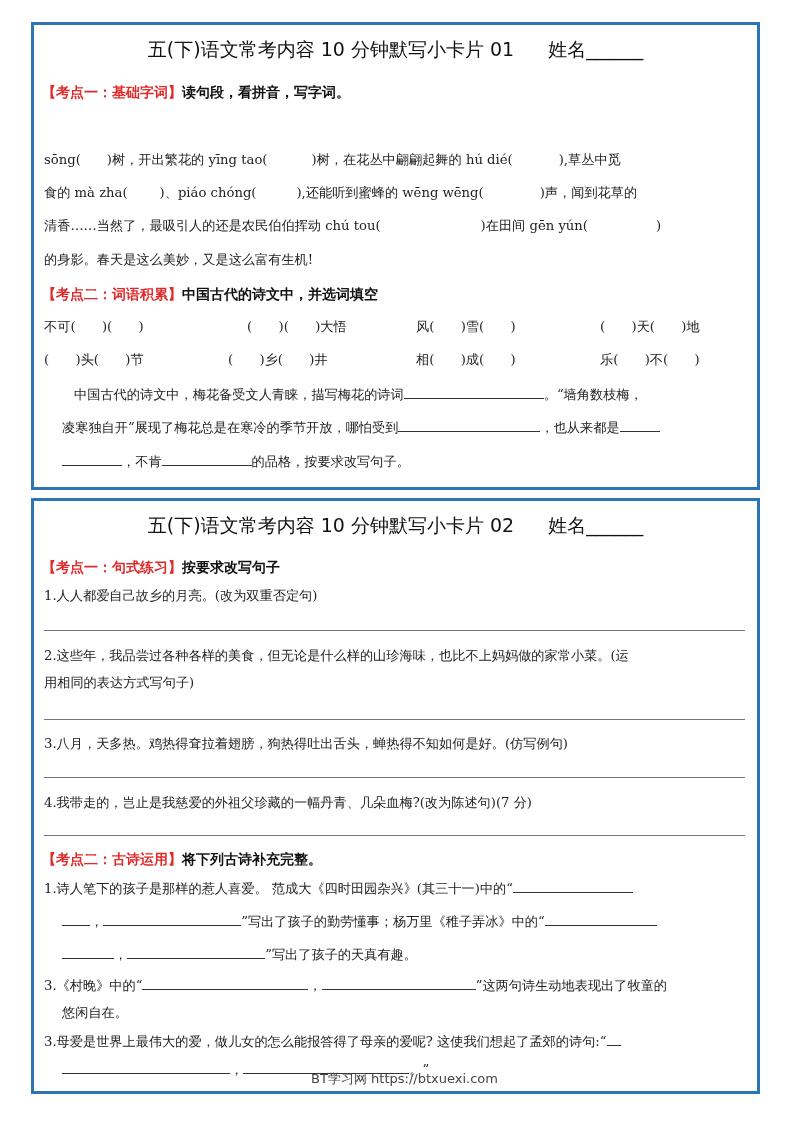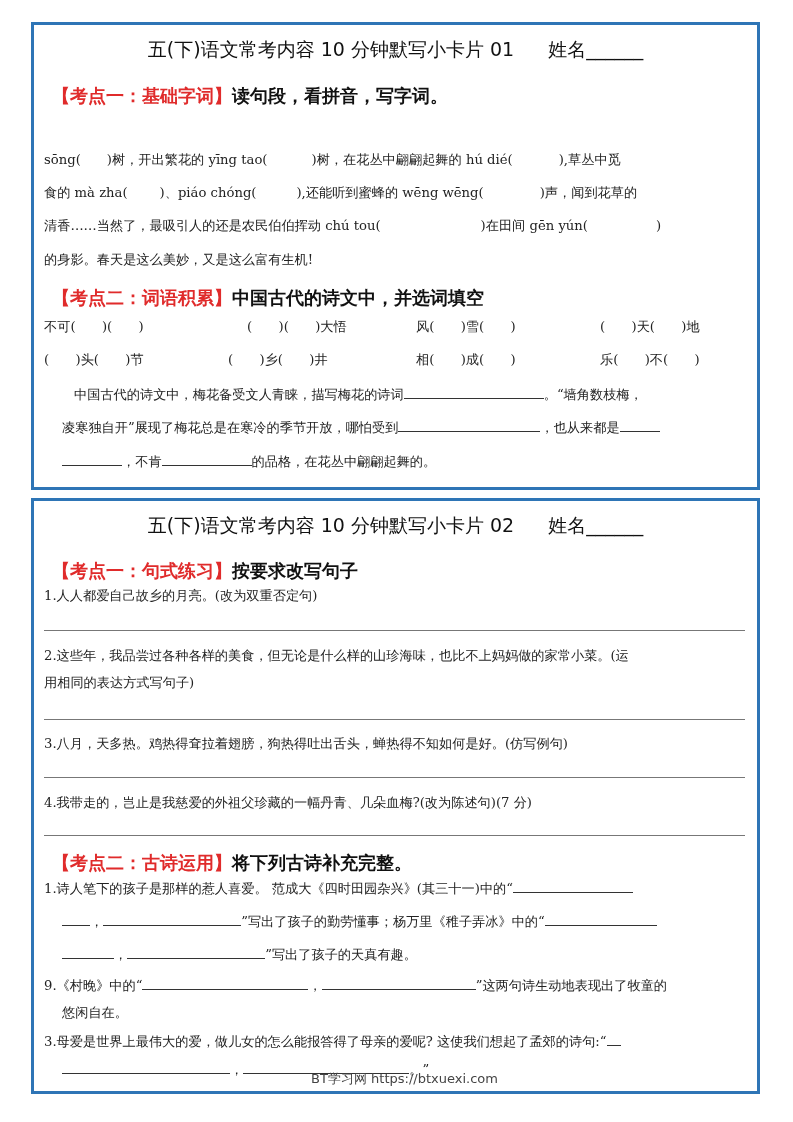--- a/index.html
+++ b/index.html
@@ -12,22 +12,22 @@
     background: #fff;
   }
   #card1 { top: 22px; height: 468px; }
   #card2 { top: 498px; height: 596px; }
   .title {
     position: absolute; left: 0; right: 0; text-align: center;
     font-family: "DejaVu Sans", "Liberation Sans", sans-serif; font-size: 19px; color: #111;
   }
   .title .name { margin-left: 34px; }
   .sec {
-    position: absolute; left: 18px; font-family: "DejaVu Sans", "Liberation Sans", sans-serif;
-    font-size: 18px; font-weight: bold; color: #111; white-space: nowrap;
+    position: absolute; left: 8px; font-family: "DejaVu Sans", "Liberation Sans", sans-serif;
+    font-size: 14px; font-weight: bold; color: #111; white-space: nowrap;
   }
   .sec .tag { color: #e02b2b; }
   .line {
     position: absolute; left: 10px; right: 10px; font-size: 13.2px; white-space: nowrap; color: #222;
     line-height: 20px;
   }
   .indent { padding-left: 30px; }
   .indent2 { padding-left: 18px; }
   .ans {
     position: absolute; left: 10px; right: 12px; height: 0; border-top: 1.5px solid #777;
@@ -79,21 +79,21 @@
   <div class="row" style="top:325px; left:382px;">相(　　)成(　　)</div>
   <div class="row" style="top:325px; left:566px;">乐(　　)不(　　)</div>
 
   <div class="line indent" style="top:359px;">
     <span>中国古代的诗文中，梅花备受文人青睐，描写梅花的诗词</span><span class="blank" style="width:140px"></span><span>。“墙角数枝梅，</span>
   </div>
   <div class="line indent2" style="top:392px;">
     <span>凌寒独自开”展现了梅花总是在寒冷的季节开放，哪怕受到</span><span class="blank" style="width:142px"></span><span>，也从来都是</span><span class="blank" style="width:40px"></span>
   </div>
   <div class="line indent2" style="top:426px;">
-    <span class="blank" style="width:60px"></span><span>，不肯</span><span class="blank" style="width:90px"></span><span>的品格，在花丛中翩翩起舞的。</span>
+    <span class="blank" style="width:60px"></span><span>，不肯</span><span class="blank" style="width:90px"></span><span>的品格，按要求改写句子。</span>
   </div>
 </div>
 
 <div class="card" id="card2">
   <div class="title" style="top:12px;">
     <span>五(下)语文常考内容  10 分钟默写小卡片 02</span><span class="name">姓名______</span>
   </div>
 
   <div class="sec" style="top:58px;">
     <span class="tag">【考点一：句式练习】</span><span>按要求改写句子</span>
@@ -120,21 +120,21 @@
     <span>1.诗人笔下的孩子是那样的惹人喜爱。 范成大《四时田园杂兴》(其三十一)中的“</span><span class="blank" style="width:120px"></span>
   </div>
   <div class="line indent2" style="top:410px;">
     <span class="blank" style="width:28px"></span><span>，</span><span class="blank" style="width:138px"></span><span>”写出了孩子的勤劳懂事；杨万里《稚子弄冰》中的“</span><span class="blank" style="width:112px"></span>
   </div>
   <div class="line indent2" style="top:443px;">
     <span class="blank" style="width:52px"></span><span>，</span><span class="blank" style="width:138px"></span><span>”写出了孩子的天真有趣。</span>
   </div>
 
   <div class="line" style="top:474px;">
-    <span>9.《村晚》中的“</span><span class="blank" style="width:166px"></span><span>，</span><span class="blank" style="width:154px"></span><span>”这两句诗生动地表现出了牧童的</span>
+    <span>3.《村晚》中的“</span><span class="blank" style="width:166px"></span><span>，</span><span class="blank" style="width:154px"></span><span>”这两句诗生动地表现出了牧童的</span>
   </div>
   <div class="line indent2" style="top:502px;">悠闲自在。</div>
 
   <div class="line" style="top:530px;">
     <span>3.母爱是世界上最伟大的爱，做儿女的怎么能报答得了母亲的爱呢? 这使我们想起了孟郊的诗句:“</span><span class="blank" style="width:14px"></span>
   </div>
   <div class="line indent2" style="top:558px;">
     <span class="blank" style="width:168px"></span><span>，</span><span class="blank" style="width:166px"></span><span>。”</span>
   </div>
 </div>

